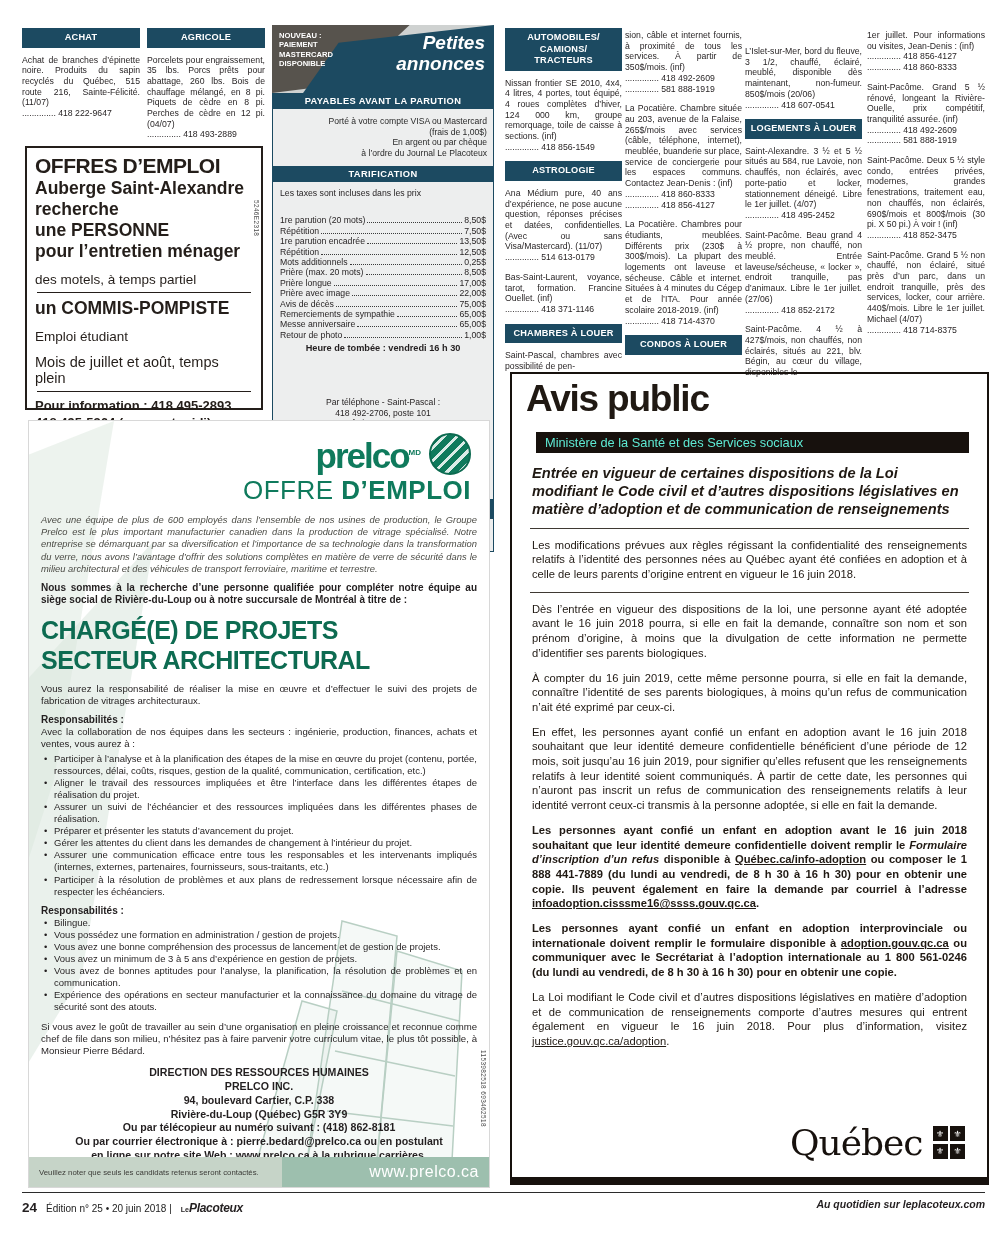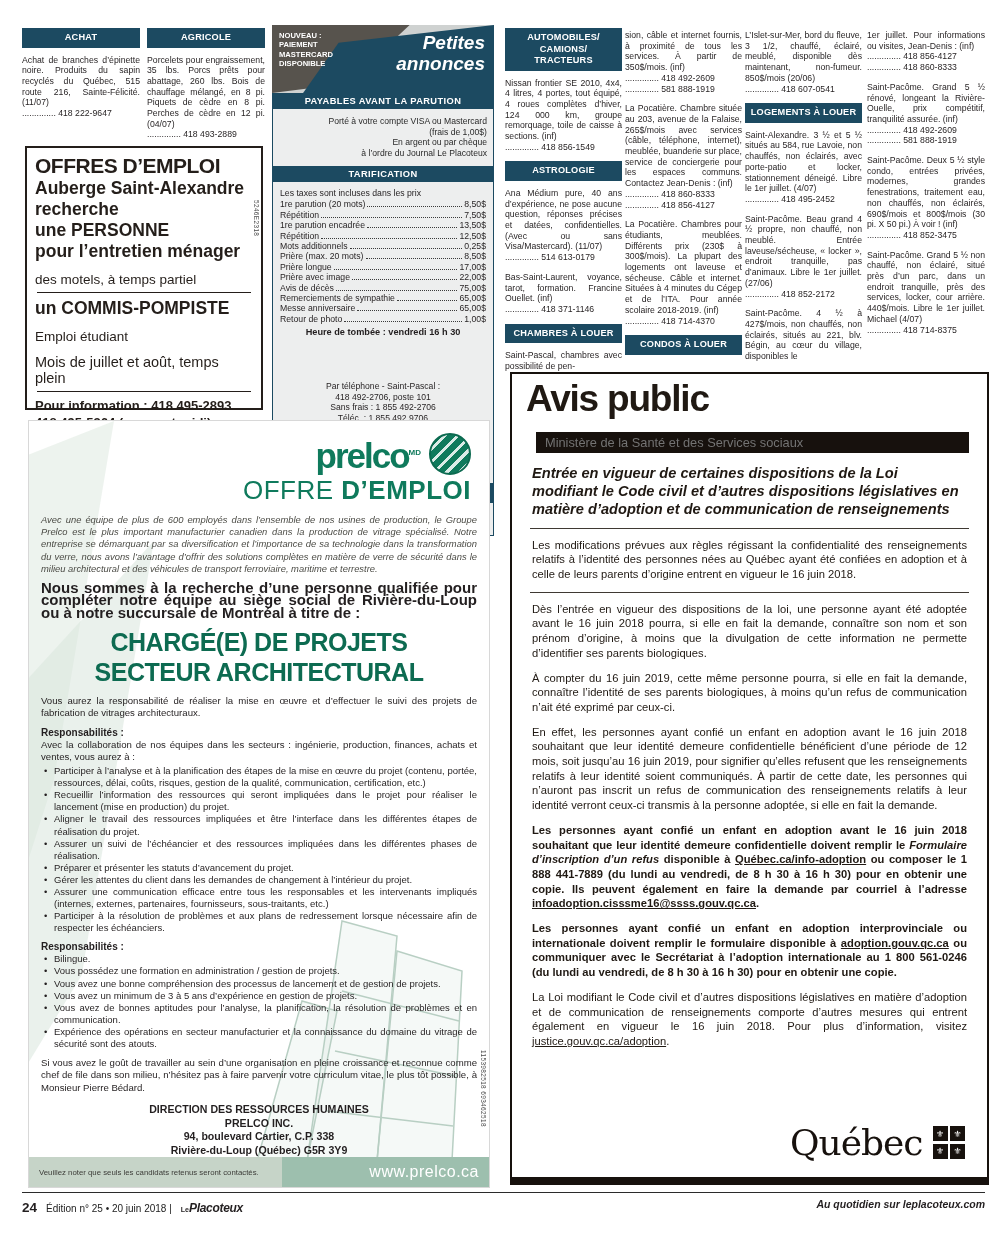--- a/index.html
+++ b/index.html
@@ -37,36 +37,36 @@
            clip-path:polygon(30% 26%,100% 0,100% 100%,14% 100%);}
   .mh-nouveau{position:absolute; left:7px; top:6px; color:#fff; font-weight:bold;
               font-size:7.6px; line-height:9.3px; white-space:pre-line; z-index:2;}
   .mh-title{position:absolute; right:9px; top:8px; color:#fff; font-weight:800; font-style:italic;
             font-size:19px; line-height:20.5px; text-align:right; white-space:pre-line; z-index:2;}
   .panelbox{background:var(--panel); border:1px solid var(--navy); border-top:none; padding-bottom:5px;}
   .pan-h{background:var(--navy); color:#fff; font-weight:bold; text-align:center;
          font-size:9.3px; padding:3px 0; letter-spacing:.4px;}
   .pay-lines{font-size:8.6px; line-height:10.6px; text-align:right; padding:7px 6px 8px; color:#2a2a2a;}
   .tarif{padding:6px 7px 4px;}
-  .tarif-intro{font-size:8.7px; margin-bottom:1px;}
+  .tarif-intro{font-size:8.7px; margin-bottom:17px;}
   .trow{display:flex; align-items:baseline; font-size:8.7px; line-height:10.4px;}
   .trow .dots{flex:1; border-bottom:1.3px dotted #3a3a3a; margin:0 2px 2px;}
   .deadline{font-size:9.2px; font-weight:bold; text-align:center; margin-top:3px;}
   .contact{font-size:8.6px; line-height:10.6px; text-align:center; padding:0 10px 6px;margin-top:40px;}
   .promo{background:var(--navy); color:#fff; display:flex; align-items:center; justify-content:center;
          gap:3px; font-weight:bold; font-size:11px; padding:3px 0; letter-spacing:.5px;}
   .promo .amt{font-size:16.5px; line-height:14px;}
   .promo .sup{font-size:9px; vertical-align:super;}
   .footnote{font-size:8.6px; line-height:10.4px; text-align:justify; padding:5px 7px 2px; color:#2a2a2a;}
 
   
   .avis{position:absolute; left:510px; top:372px; width:479px; height:813px;
         border:2px solid #17110d; border-bottom-width:8px; padding:4px 18px 8px; color:var(--avis-ink);}
   .avis-title{font-size:37px; font-weight:bold; letter-spacing:-1.2px; margin:0 0 12px -4px;}
-  .ministry{background:#17110d; color:#737373; font-size:12.8px; padding:3px 9px; margin-bottom:11px;
+  .ministry{background:#17110d; color:#5eead4; font-size:12.8px; padding:3px 9px; margin-bottom:11px;
             border-left:4px solid #fff; margin-left:2px;}
   .avis-heading{font-weight:bold; font-style:italic; font-size:14.6px; line-height:18.2px; padding:0 2px;}
   .rule{border-top:1.2px solid #3f3933; margin:9px 0;}
   .avis p{font-size:11.2px; line-height:14.7px; text-align:justify; margin:0 0 10px; padding:0 2px;}
   .qc{position:absolute; right:22px; bottom:14px; display:flex; align-items:center; gap:10px;}
   .qc-word{font-family:"DejaVu Serif",serif; font-size:36px; color:#17110d; letter-spacing:-1px;}
   .qc-flag{display:grid; grid-template-columns:15px 15px; grid-template-rows:15px 15px; gap:2.5px;}
   .qc-flag span{background:#17110d; color:#fff; font-size:9px; display:flex; align-items:center;
                 justify-content:center; font-family:"DejaVu Sans",sans-serif;}
 
@@ -81,22 +81,22 @@
   .p-inner{position:relative; z-index:2;}
   .p-logo-row{display:flex; justify-content:flex-end; align-items:center; gap:8px; margin:4px 6px 0 0;}
   .p-brand{color:var(--green); font-weight:800; font-size:35px; letter-spacing:-2px; line-height:34px;}
   .p-brand sup{font-size:8px; letter-spacing:0;}
   .p-circle{width:42px; height:42px; border-radius:50%; background:var(--green);
             background-image:repeating-linear-gradient(135deg, rgba(255,255,255,.85) 0 3px, rgba(255,255,255,0) 3px 9px);
             border:2px solid #0c6a50;}
   .p-offre{text-align:right; color:var(--green); font-size:26px; letter-spacing:.5px; margin:0 6px 8px 0;}
   .p-offre .b{font-weight:800;}
   .p-intro{font-style:italic; font-size:9.4px; line-height:12.2px; text-align:justify; color:#4b4b45; margin-bottom:7px;}
-  .p-lead{font-weight:bold; font-size:15px; line-height:12.4px; text-align:justify; margin-bottom:8px;}
-  .p-title{color:#0d6b51; font-weight:800; text-align:center; font-size:25px; line-height:30px; letter-spacing:-.5px; margin:4px 0 8px;}
+  .p-lead{font-weight:bold; font-size:10px; line-height:12.4px; text-align:justify; margin-bottom:8px;}
+  .p-title{color:#0d6b51; font-weight:800; font-size:25px; line-height:30px; letter-spacing:-.5px; margin:4px 0 8px;}
   .p-par{font-size:9.6px; line-height:12.2px; text-align:justify; margin-bottom:7px;}
   .p-resph{font-weight:bold; font-size:10px; margin-bottom:1px;}
   .p-list{list-style:none; margin-bottom:7px;}
   .p-list li{font-size:9.5px; line-height:12.1px; padding-left:13px; position:relative; text-align:justify;}
   .p-list li::before{content:"•"; position:absolute; left:3px; top:0;}
   .p-contact{text-align:center; font-size:10.6px; line-height:13.8px; font-weight:bold; margin-top:9px;}
   .p-band{position:absolute; left:0; right:0; bottom:0; height:30px; z-index:3;
           background:linear-gradient(90deg,var(--band) 0 55%, #9dbfae 55% 100%);
           display:flex; align-items:center; justify-content:space-between; padding:0 10px;}
   .p-note{font-size:7.8px; color:#3c3c38;}
@@ -270,21 +270,21 @@
 .............. 418 492-2609
 .............. 581 888-1919</div>
     <div class="ad">La Pocatière. Chambre située au 203, avenue de la Falaise, 265$/mois avec services (câble, téléphone, internet), meublée, buanderie sur place, service de conciergerie pour les espaces communs. Contactez Jean-Denis : (inf)
 .............. 418 860-8333
 .............. 418 856-4127</div>
     <div class="ad">La Pocatière. Chambres pour étudiants, meublées. Différents prix (230$ à 300$/mois). La plupart des logements ont laveuse et sécheuse. Câble et internet. Situées à 4 minutes du Cégep et de l’ITA. Pour année scolaire 2018-2019. (inf)
 .............. 418 714-4370</div>
     <div class="sec-h">CONDOS À LOUER</div>
   </div>
   <div class="col" style="left:745px; width:117px; top:30px;">
-    <div class="ad" style="margin-top:0">L’Islet-sur-Mer, bord du fleuve, 3 1/2, chauffé, éclairé, meublé, disponible dès maintenant, non-fumeur. 850$/mois (20/06)
+    <div class="ad" style="margin-top:16px">L’Islet-sur-Mer, bord du fleuve, 3 1/2, chauffé, éclairé, meublé, disponible dès maintenant, non-fumeur. 850$/mois (20/06)
 .............. 418 607-0541</div>
     <div class="sec-h">LOGEMENTS À LOUER</div>
     <div class="ad">Saint-Alexandre. 3 ½ et 5 ½ situés au 584, rue Lavoie, non chauffés, non éclairés, avec porte-patio et locker, stationnement déneigé. Libre le 1er juillet. (4/07)
 .............. 418 495-2452</div>
     <div class="ad">Saint-Pacôme. Beau grand 4 ½ propre, non chauffé, non meublé. Entrée laveuse/sécheuse, « locker », endroit tranquille, pas d’animaux. Libre le 1er juillet. (27/06)
 .............. 418 852-2172</div>
     <div class="ad">Saint-Pacôme. 4 ½ à 427$/mois, non chauffés, non éclairés, situés au 221, blv. Bégin, au cœur du village, disponibles le</div>
   </div>
   <div class="col" style="left:867px; width:118px; top:30px;">
     <div class="ad" style="margin-top:0">1er juillet. Pour informations ou visites, Jean-Denis : (inf)
@@ -346,21 +346,20 @@
       <div class="p-lead">Nous sommes à la recherche d’une personne qualifiée pour compléter notre équipe au siège social de Rivière-du-Loup ou à notre succursale de Montréal à titre de :</div>
       <div class="p-title">
         <div>CHARGÉ(E) DE PROJETS</div>
         <div>SECTEUR ARCHITECTURAL</div>
       </div>
       <div class="p-par">Vous aurez la responsabilité de réaliser la mise en œuvre et d’effectuer le suivi des projets de fabrication de vitrages architecturaux.</div>
       <div class="p-resph">Responsabilités :</div>
       <div class="p-par" style="margin-bottom:2px">Avec la collaboration de nos équipes dans les secteurs : ingénierie, production, finances, achats et ventes, vous aurez à :</div>
       <ul class="p-list">
         <li>Participer à l’analyse et à la planification des étapes de la mise en œuvre du projet (contenu, portée, ressources, délai, coûts, risques, gestion de la qualité, communication, certification, etc.)</li>
-        <li>Recueillir l’information des ressources qui seront impliquées dans le projet pour réaliser le lancement (mise en production) du projet.</li>
         <li>Aligner le travail des ressources impliquées et être l’interface dans les différentes étapes de réalisation du projet.</li>
         <li>Assurer un suivi de l’échéancier et des ressources impliquées dans les différentes phases de réalisation.</li>
         <li>Préparer et présenter les statuts d’avancement du projet.</li>
         <li>Gérer les attentes du client dans les demandes de changement à l’intérieur du projet.</li>
         <li>Assurer une communication efficace entre tous les responsables et les intervenants impliqués (internes, externes, partenaires, fournisseurs, sous-traitants, etc.)</li>
         <li>Participer à la résolution de problèmes et aux plans de redressement lorsque nécessaire afin de respecter les échéanciers.</li>
       </ul>
       <div class="p-resph">Responsabilités :</div>
       <ul class="p-list">
         <li>Bilingue.</li>

